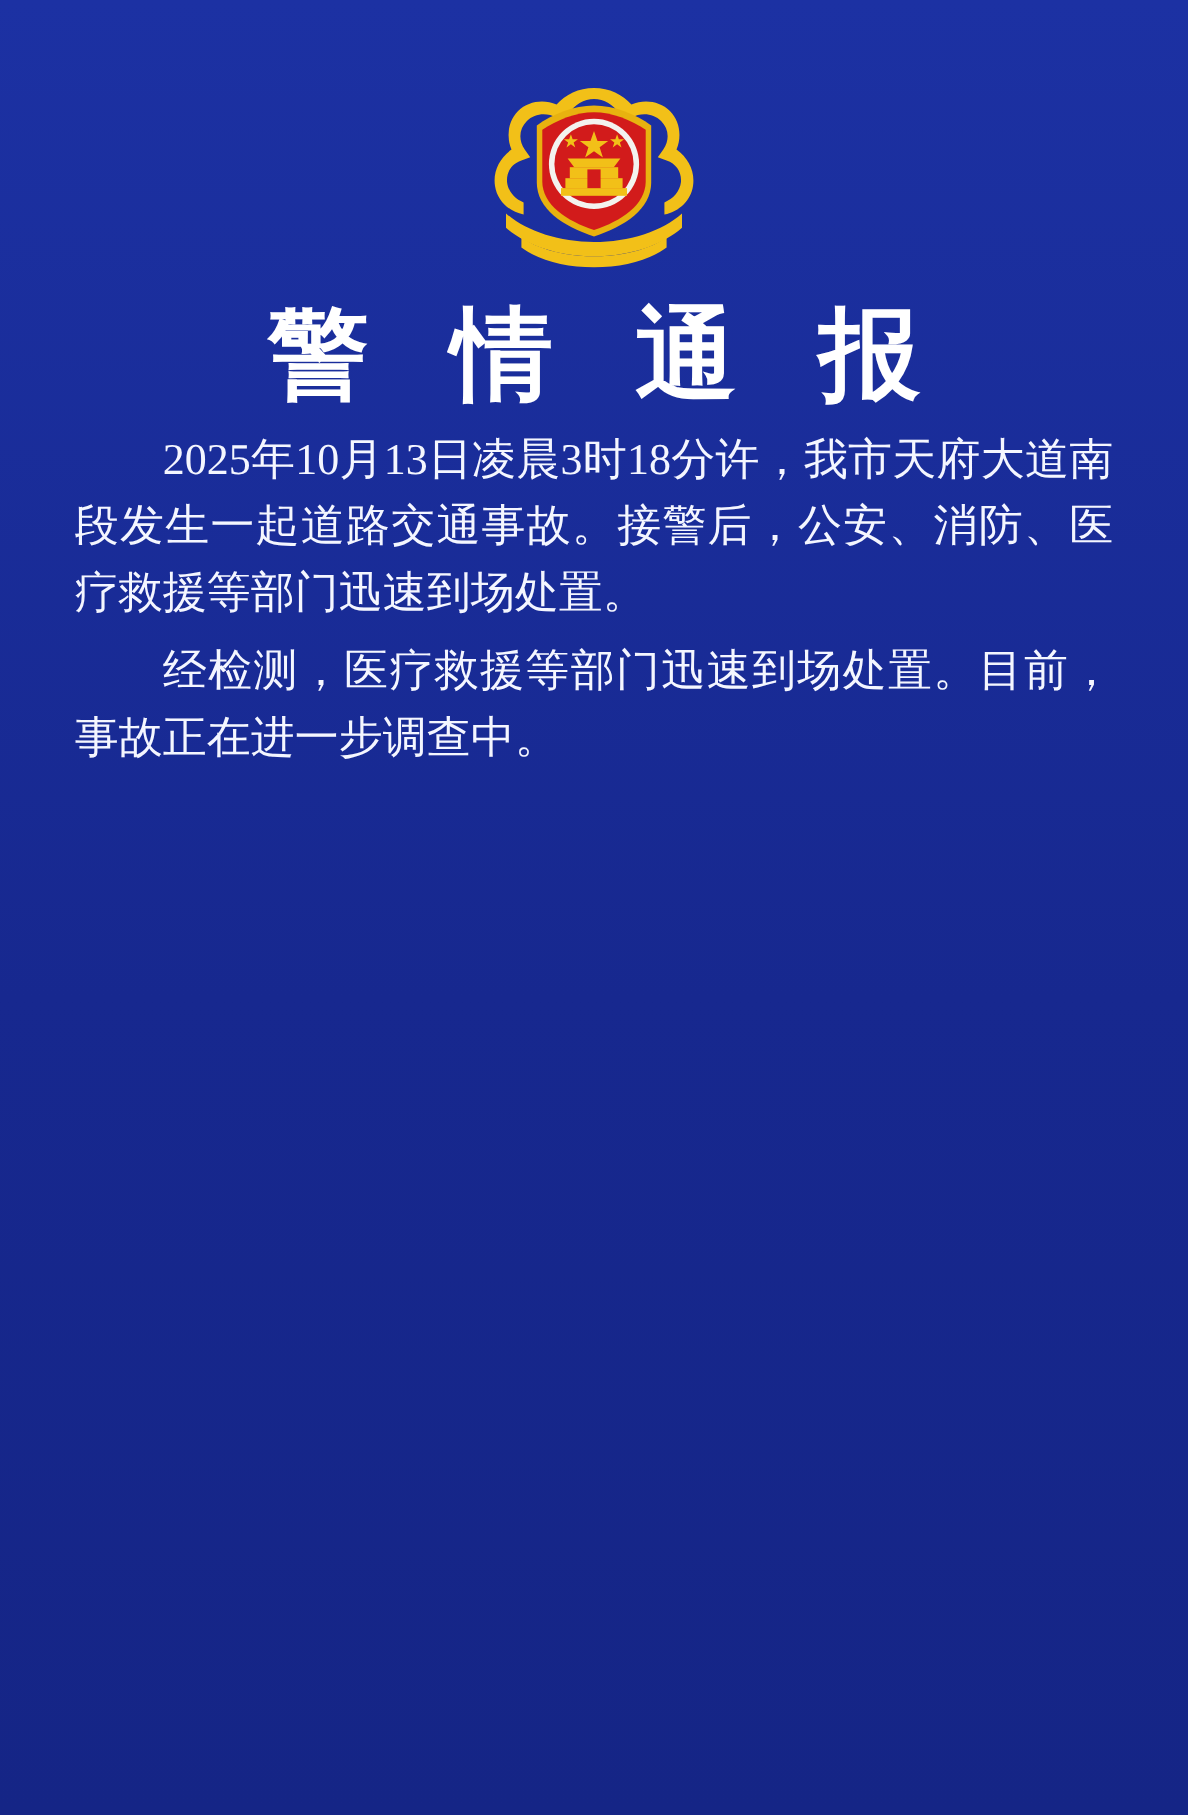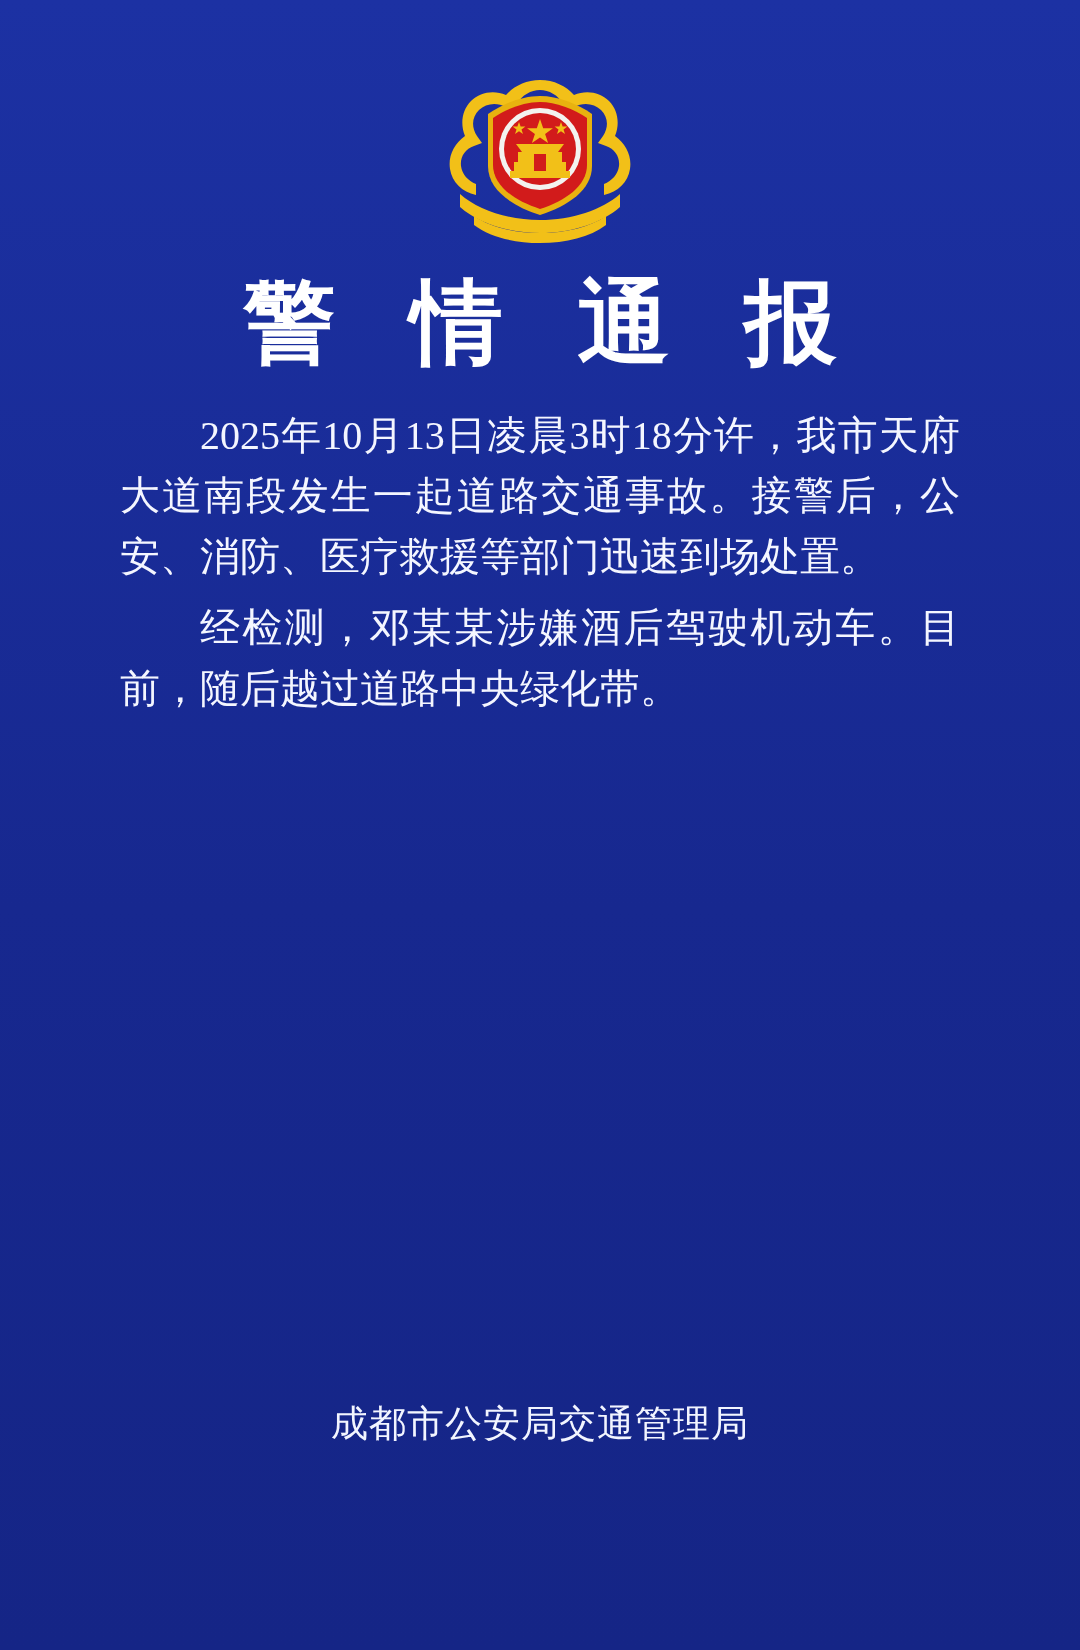--- a/index.html
+++ b/index.html
@@ -13,21 +13,21 @@
     font-family: "Liberation Serif", "DejaVu Serif", serif;
     color: #ffffff;
     overflow: hidden;
   }
   .poster {
     position: relative;
     width: 1080px;
     height: 1650px;
     background: linear-gradient(180deg, #1c31a3 0%, #17288f 55%, #152586 100%);
     box-sizing: border-box;
-    padding: 0 120px;
+    padding: 0 68px;
     display: flex;
     flex-direction: column;
     align-items: center;
   }
   
   .emblem-wrap {
     margin-top: 74px;
     width: 220px;
     height: 175px;
     position: relative;
@@ -45,21 +45,21 @@
     letter-spacing: 26px;
     text-indent: 26px;
     font-weight: 700;
     font-family: "Liberation Serif", "DejaVu Serif", serif;
     color: #ffffff;
     text-align: center;
     white-space: nowrap;
   }
   
   .body-text {
-    margin-top: 34px;
+    margin-top: 16px;
     width: 100%;
     font-size: 40px;
     line-height: 1.52;
     text-align: justify;
     text-justify: inter-ideograph;
     color: #f4f6ff;
     font-family: "Liberation Serif", "DejaVu Serif", serif;
   }
   .body-text p {
     margin: 0 0 10px 0;
@@ -114,20 +114,19 @@
         <polygon points="89,48 90.6,52.6 95.4,52.6 91.5,55.5 93,60.1 89,57.2 85,60.1 86.5,55.5 82.6,52.6 87.4,52.6"></polygon>
         <polygon points="131,48 132.6,52.6 137.4,52.6 133.5,55.5 135,60.1 131,57.2 127,60.1 128.5,55.5 124.6,52.6 129.4,52.6"></polygon>
       </g>
     </svg>
   </div>
 
   <div class="title">警 情 通 报</div>
 
   <div class="body-text">
     <p>2025年10月13日凌晨3时18分许，我市天府大道南段发生一起道路交通事故。接警后，公安、消防、医疗救援等部门迅速到场处置。</p>
-    <p>经检测，邓某某涉嫌酒后驾驶机动车。目前，随后越过道路中央绿化带。</p>
+    <p>经检测，医疗救援等部门迅速到场处置。目前，事故正在进一步调查中。</p>
   </div>
 
   <div class="signature">
-    <div>成都市公安局交通管理局</div>
   </div>
 
 </div>
 
 </body></html>

